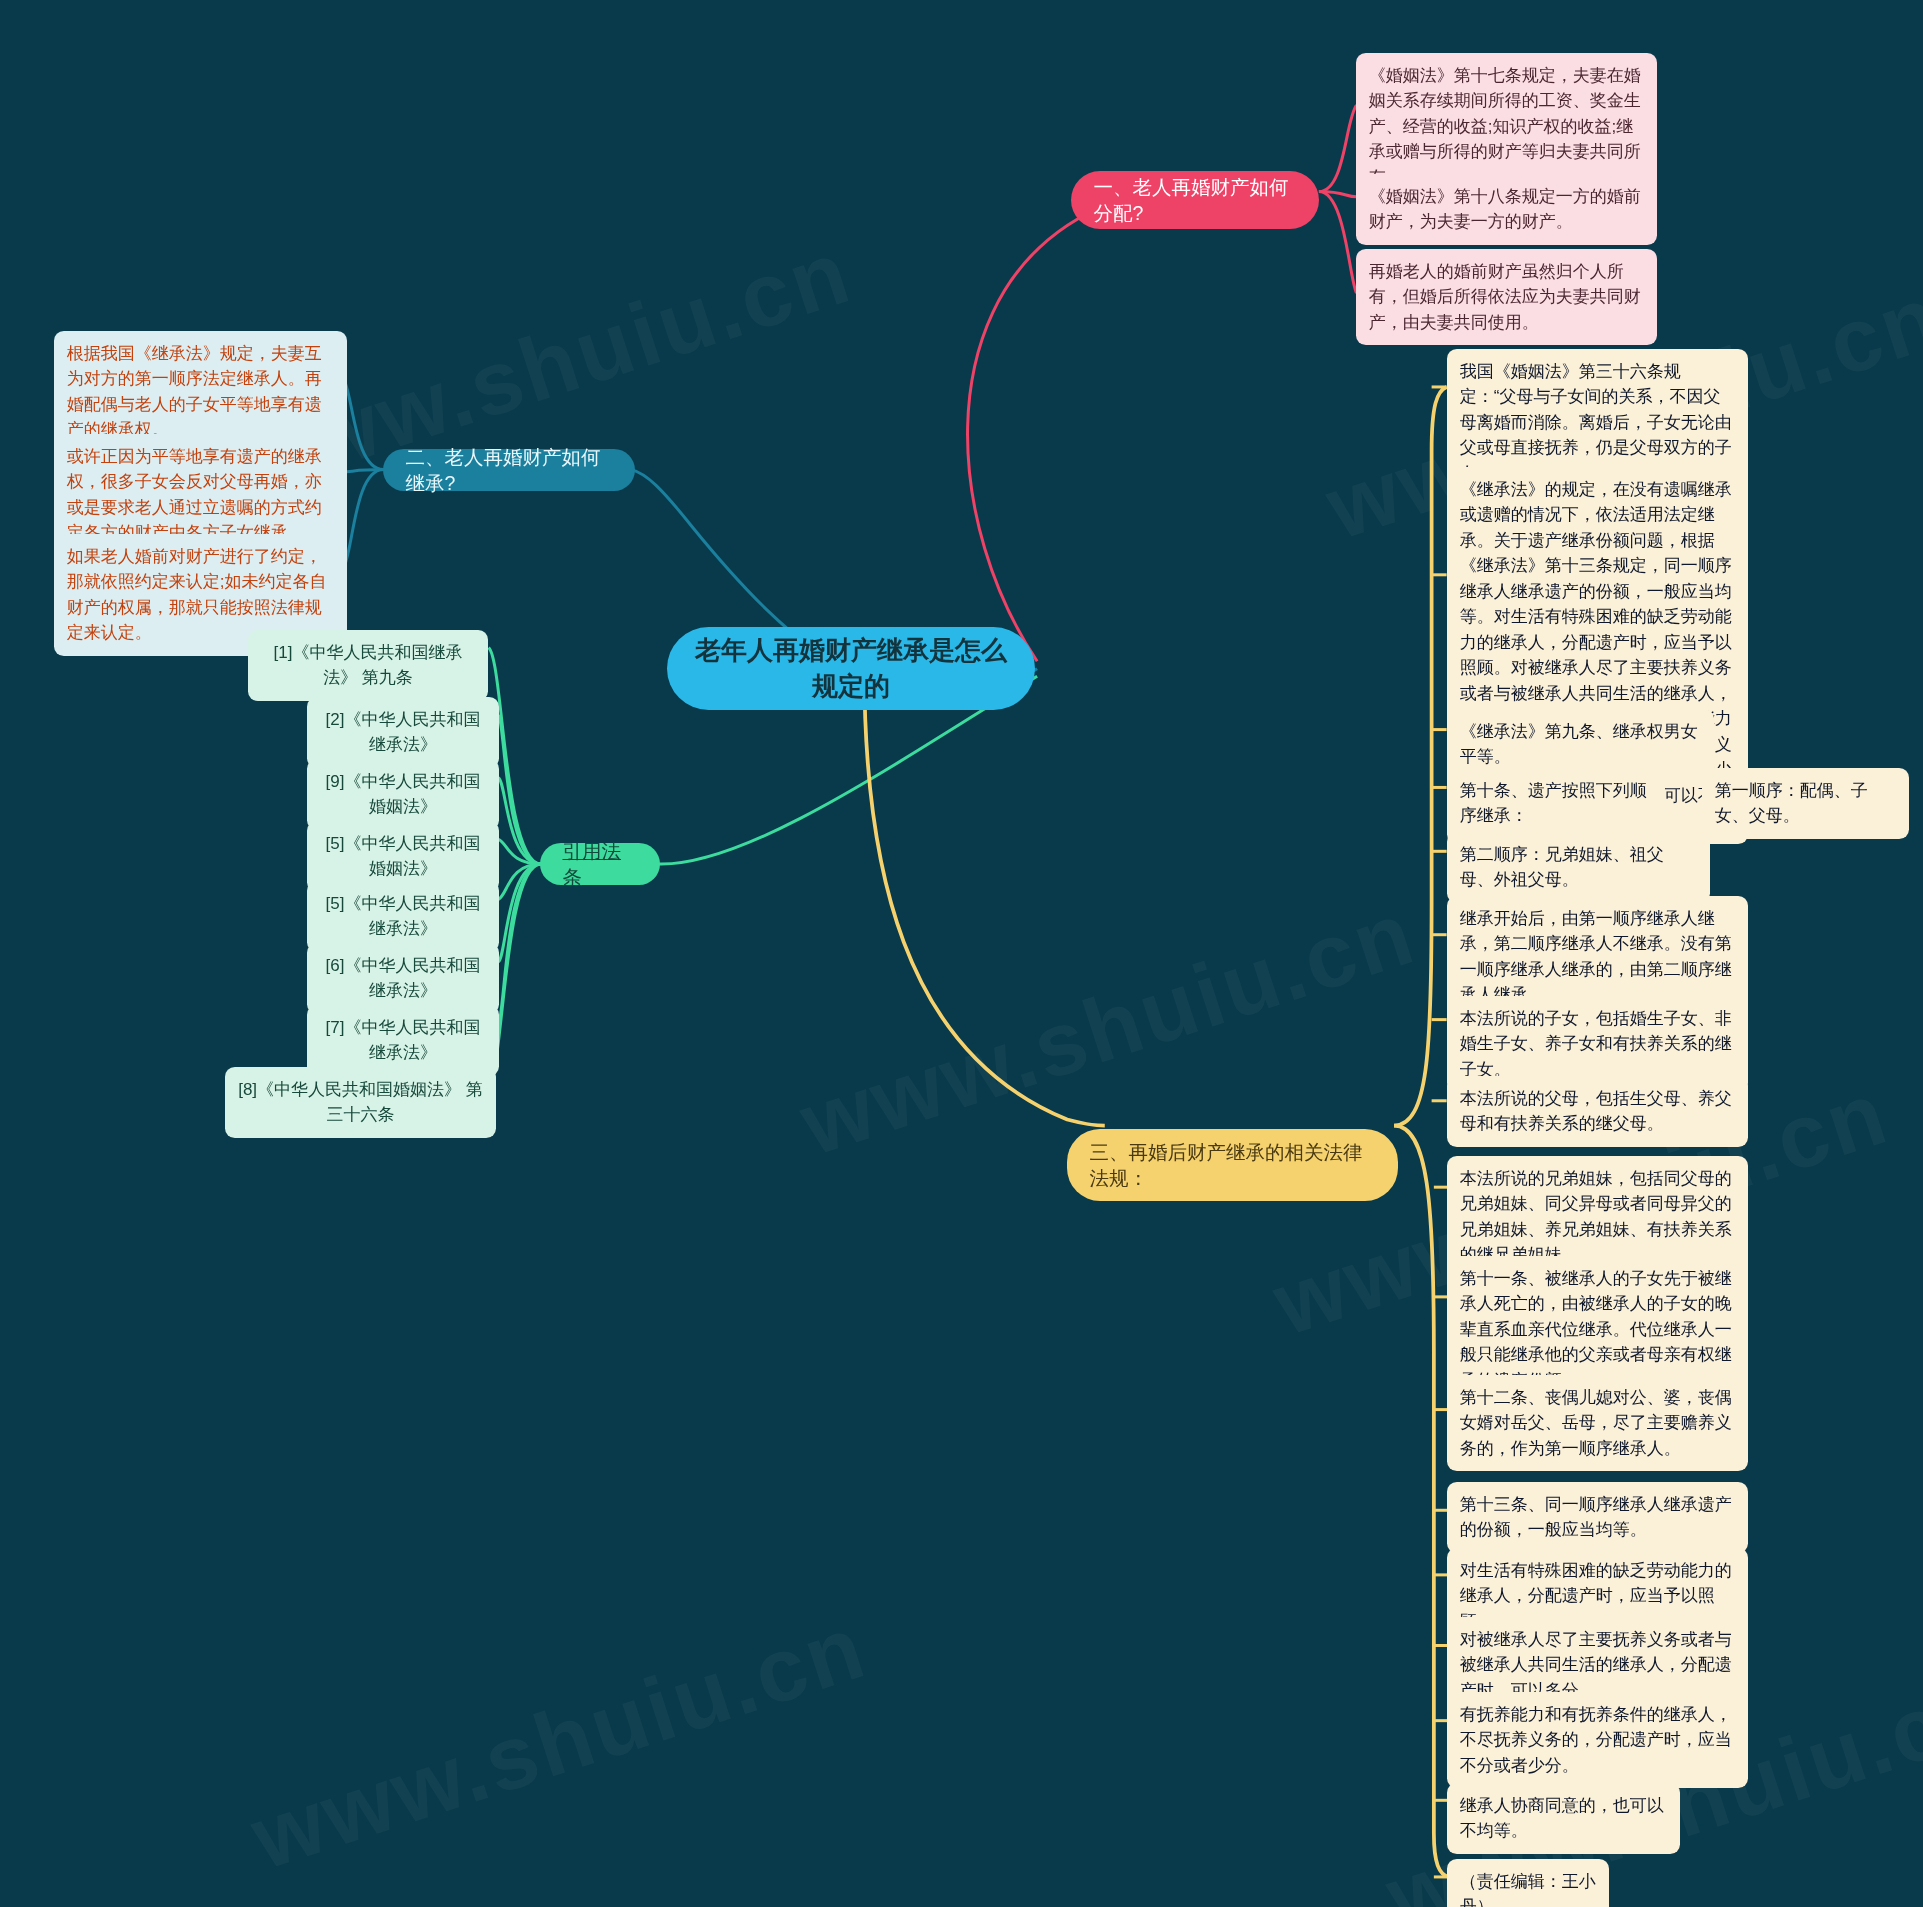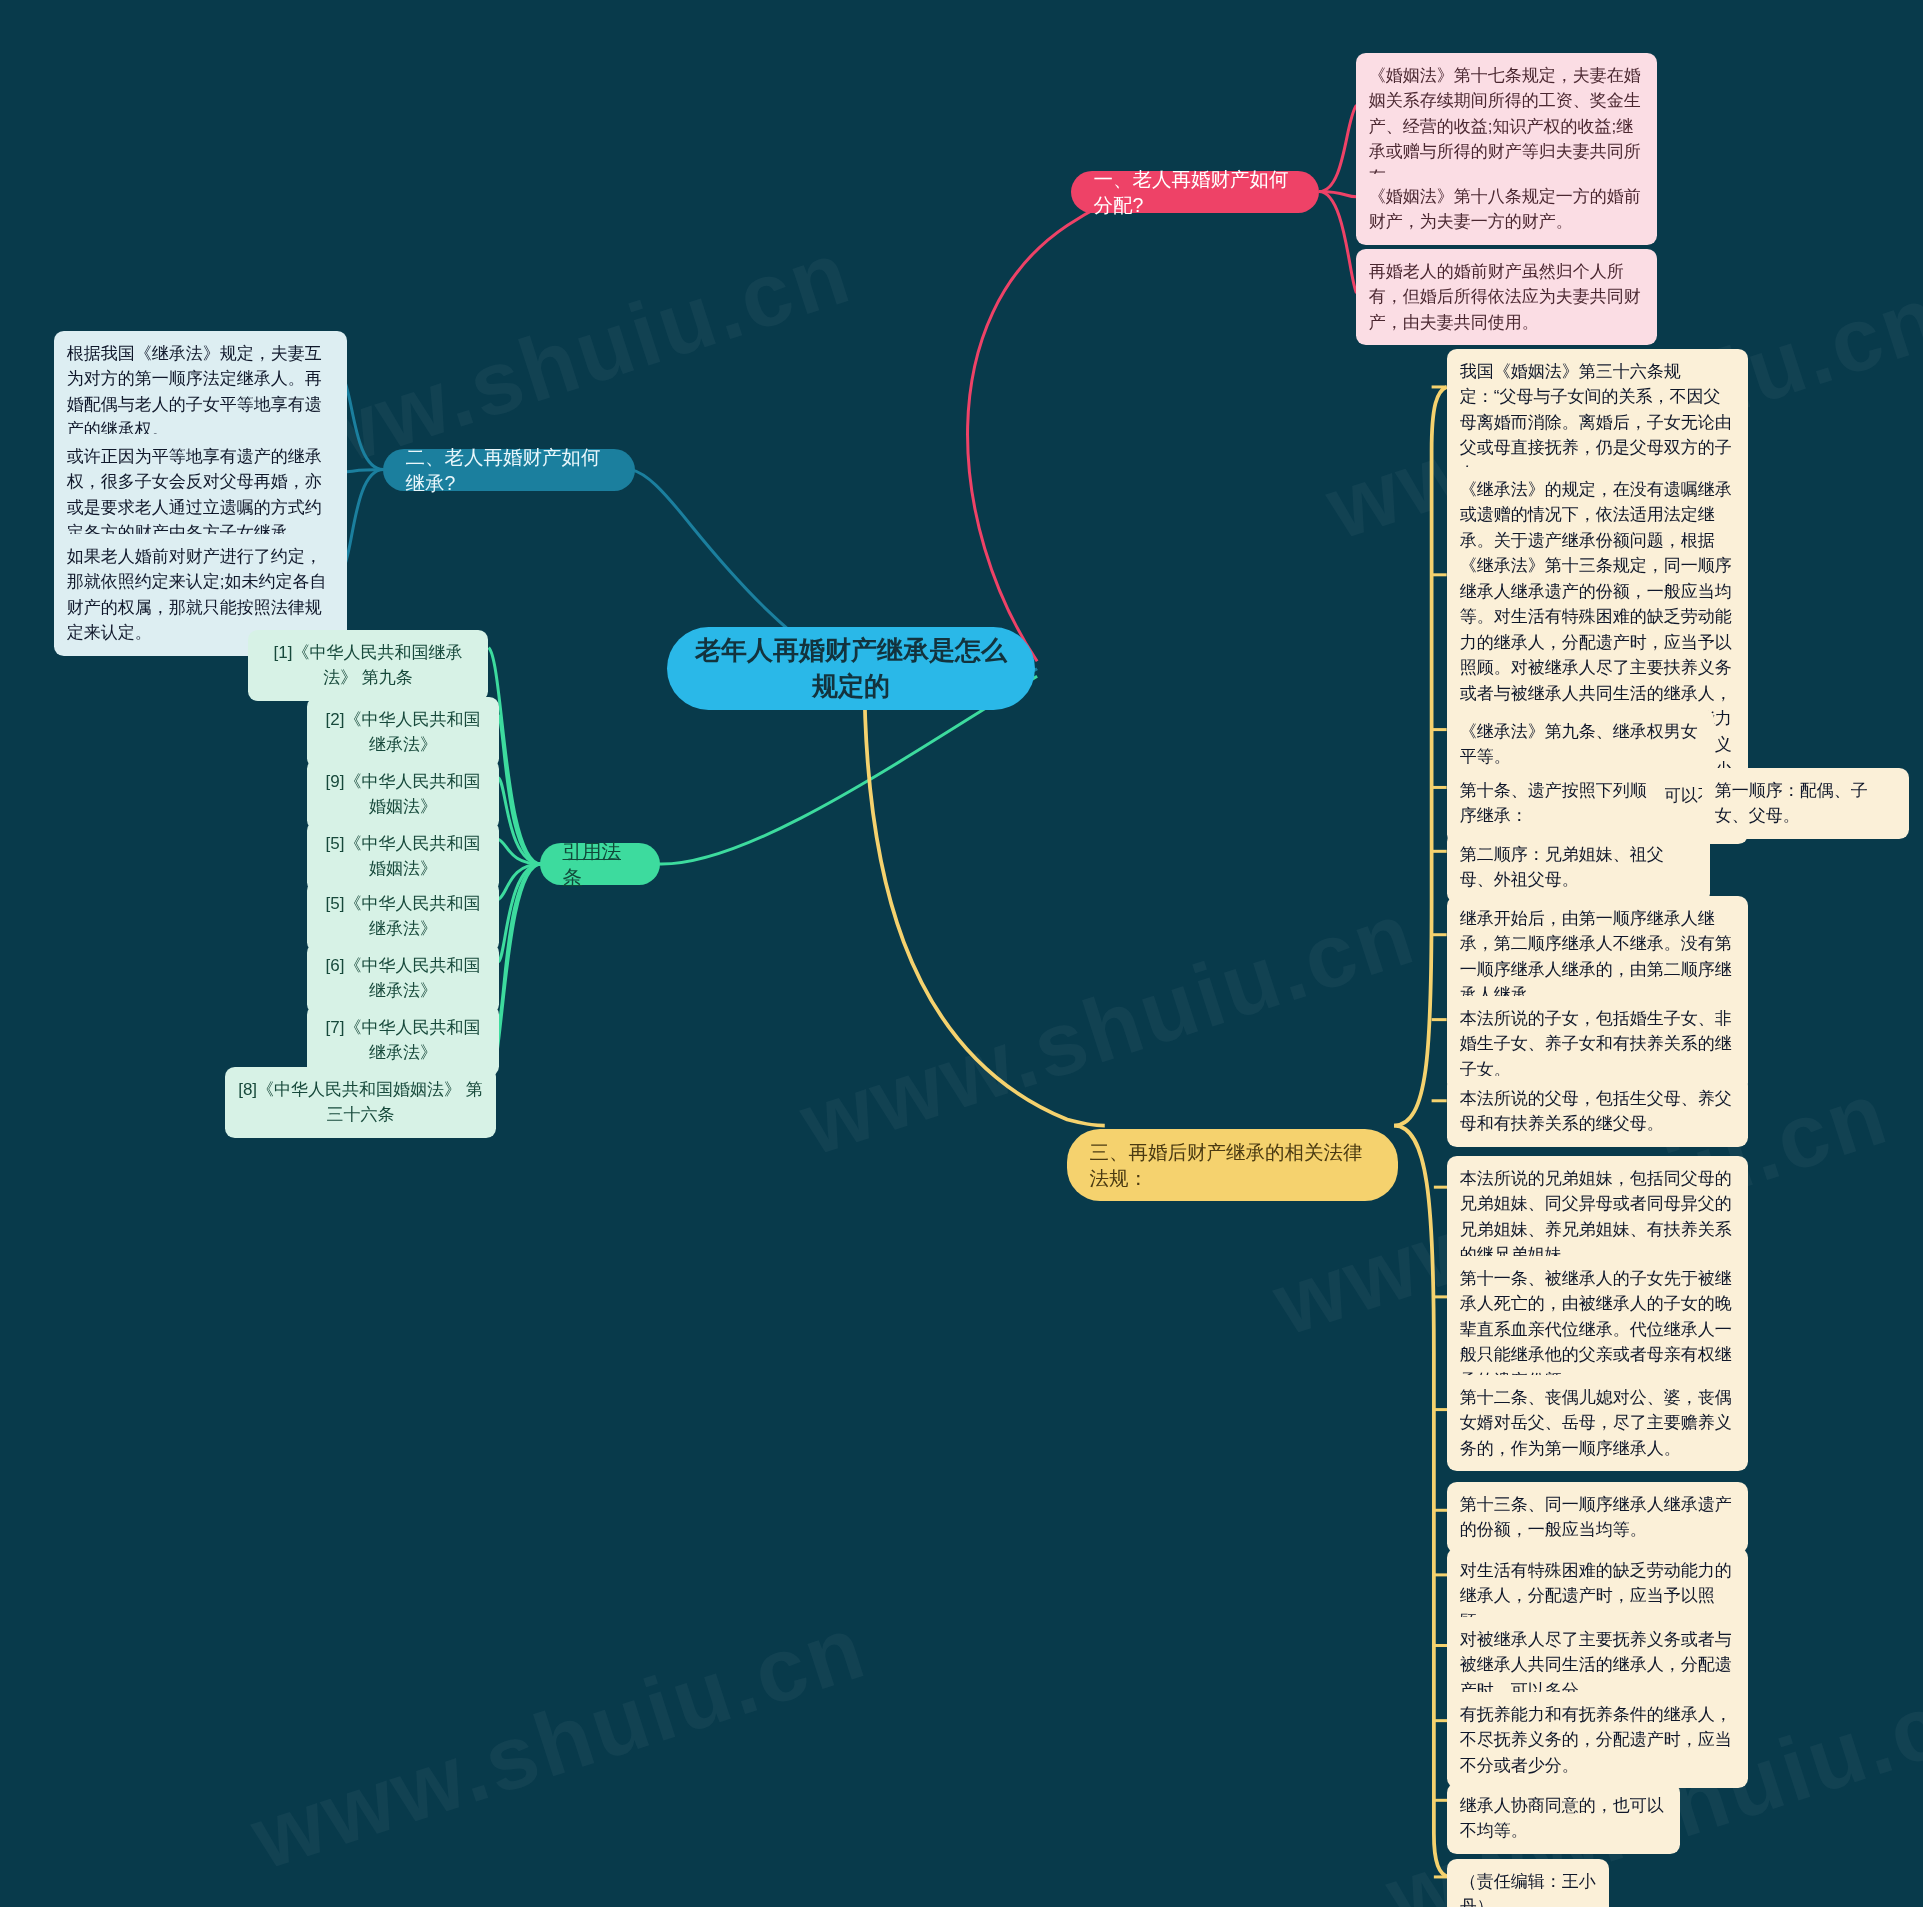--- a/index.html
+++ b/index.html
@@ -49,21 +49,21 @@
   .pill-green  { background: #3ddb9e; color: #11493a; justify-content: center; text-decoration: underline; }
   .pill-orange { background: #f5d26e; color: #4a3a12; margin-top: 41px; }
 
   
   .card {
     font-size: 17px;
     padding: 9.8px 12.8px;
     border-radius: 9.8px;
   }
   .card-pink   { background: #fbdde4; color: #4a2730; }
-  .card-blue   { background: #ddeef2; color: #0f172a; }
+  .card-blue   { background: #ddeef2; color: #c2410c; }
   .card-mint   { background: #d7f2e6; color: #17493b; text-align: center; }
   .card-cream  { background: #fbf0d8; color: #0f172a; }
 
   
   .wm {
     position: absolute;
     color: rgba(255,255,255,0.045);
     font-size: 90px;
     font-weight: 700;
     letter-spacing: 3px;
@@ -133,21 +133,21 @@
     <path d="M1908,2190 L1928,2190" fill="none" stroke="#f5d26e" stroke-width="4"></path>
     <path d="M1908,2290 L1928,2290" fill="none" stroke="#f5d26e" stroke-width="4"></path>
     <path d="M1908,2396 L1928,2396" fill="none" stroke="#f5d26e" stroke-width="4"></path>
     <path d="M1908,2498 L1928,2498" fill="none" stroke="#f5d26e" stroke-width="4"></path>
 
     <path d="M2215,1048 L2265,1048" fill="none" stroke="#f5d26e" stroke-width="5"></path>
   </svg>
 
   <div class="node root" style="left:667px;top:627px;width:368px;height:83px;">老年人再婚财产继承是怎么规定的</div>
 
-  <div class="node pill pill-pink" style="left:1071px;top:171px;width:248px;height:42px;">一、老人再婚财产如何分配?</div>
+  <div class="node pill pill-pink" style="left:1071px;top:171px;width:248px;height:58px;">一、老人再婚财产如何分配?</div>
 
   <div class="node card card-pink" style="left:1356px;top:53px;width:301px;">《婚姻法》第十七条规定，夫妻在婚姻关系存续期间所得的工资、奖金生产、经营的收益;知识产权的收益;继承或赠与所得的财产等归夫妻共同所有。</div>
   <div class="node card card-pink" style="left:1356px;top:174px;width:301px;">《婚姻法》第十八条规定一方的婚前财产，为夫妻一方的财产。</div>
   <div class="node card card-pink" style="left:1356px;top:249px;width:301px;">再婚老人的婚前财产虽然归个人所有，但婚后所得依法应为夫妻共同财产，由夫妻共同使用。</div>
 
   <div class="node pill pill-teal" style="left:383px;top:449px;width:252px;height:42px;">二、老人再婚财产如何继承?</div>
 
   <div class="node card card-blue" style="left:54px;top:331px;width:293px;">根据我国《继承法》规定，夫妻互为对方的第一顺序法定继承人。再婚配偶与老人的子女平等地享有遗产的继承权。</div>
   <div class="node card card-blue" style="left:54px;top:434px;width:293px;">或许正因为平等地享有遗产的继承权，很多子女会反对父母再婚，亦或是要求老人通过立遗嘱的方式约定各方的财产由各方子女继承。</div>
   <div class="node card card-blue" style="left:54px;top:534px;width:293px;">如果老人婚前对财产进行了约定，那就依照约定来认定;如未约定各自财产的权属，那就只能按照法律规定来认定。</div>

